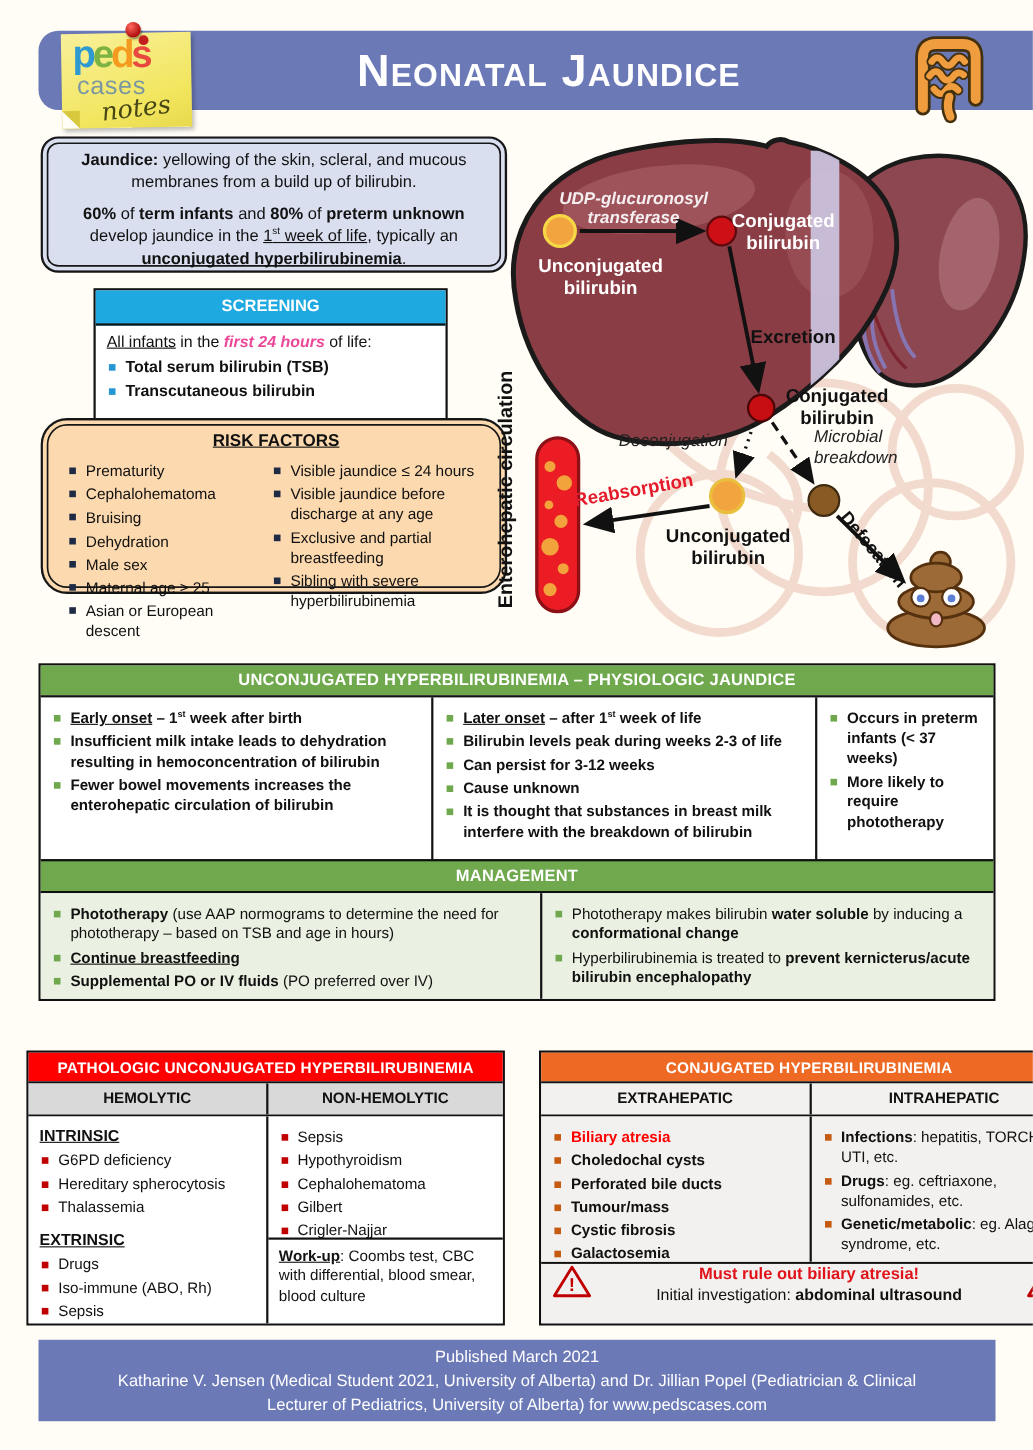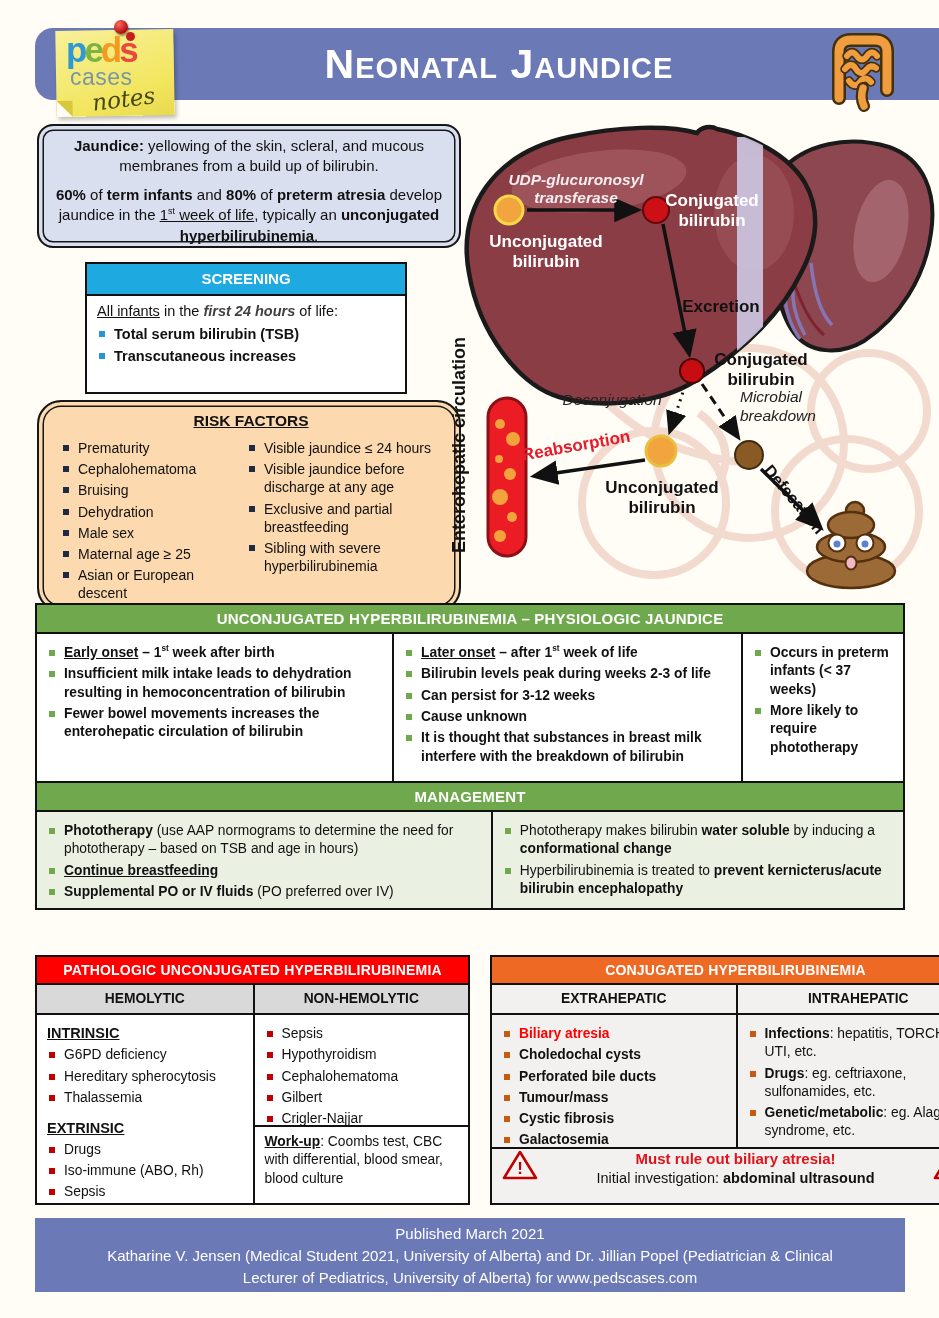--- a/index.html
+++ b/index.html
@@ -32,22 +32,22 @@
 
   
   .def-box{left:37px;top:124px;width:424px;height:124px;background:#dadff0;border:2.5px solid #161616;
       border-radius:16px;box-shadow:inset 0 0 0 3.5px #dadff0, inset 0 0 0 5px #161616;
       padding:10px 16px;box-sizing:border-box;text-align:center;font-size:15px;line-height:1.36;}
   .def-box p{margin:0 0 8px 0;}
   .screen-box{left:85px;top:262px;width:322px;height:132px;background:#fff;border:2.5px solid #111;box-sizing:border-box;}
   .screen-head{height:30px;background:#1ea9e1;border-bottom:2.5px solid #111;color:#fff;font-weight:bold;
       font-size:15px;text-align:center;line-height:29px;}
   .screen-body{padding:6px 10px;font-size:14.5px;line-height:1.35;}
-  .red-em{color:#404040;font-weight:bold;font-style:italic;}
-  .risk-box{left:37px;top:400px;width:424px;height:212px;background:#fcd9ae;border:2.5px solid #161616;
+  .red-em{color:#ec4899;font-weight:bold;font-style:italic;}
+  .risk-box{left:37px;top:380px;width:424px;height:160px;background:#fcd9ae;border:2.5px solid #161616;
       border-radius:24px;box-shadow:inset 0 0 0 3.5px #fcd9ae, inset 0 0 0 5px #161616;
       padding:10px 18px 8px 22px;box-sizing:border-box;}
   .risk-title{text-align:center;font-weight:bold;font-size:15.5px;text-decoration:underline;margin-bottom:6px;}
   .risk-cols{display:flex;gap:14px;font-size:14px;line-height:1.3;}
   .risk-cols .c1{width:47%;}.risk-cols .c2{width:53%;}
 
   
   ul.blist{list-style:none;margin:0;padding:0;}
   ul.blist li{position:relative;padding-left:17px;margin:3px 0;}
   ul.blist li::before{content:"";position:absolute;left:2px;top:6px;width:6px;height:6px;}
@@ -70,21 +70,21 @@
   .hdr{font-weight:bold;text-align:center;font-size:15px;padding:5px 4px !important;}
   .phys{left:35px;top:603px;width:870px;}
   .phys .hdr{background:#e3efd9;}
   .phys .w1{width:41.0%;}.phys .w2{width:40.3%;}.phys .w3{width:18.7%;}
   .phys .bodyrow{height:147px;font-weight:bold;}
   .phys .mrow{height:96px;}
   .phys .mcell{background:#eaf1e2;}
   .phys .mw1{width:52.4%;}.phys .mw2{width:47.6%;}
   .phys .cell{font-size:13.8px;line-height:1.33;}
 
-  .bl-tbl{left:35px;top:955px;width:435px;}
+  .bl-tbl{left:24px;top:955px;width:435px;}
   .br-tbl{left:490px;top:955px;width:491px;}
   .bl-tbl .hdr,.br-tbl .hdr{background:#d9d9d9;font-size:14.5px;}
   .bl-tbl .w,.br-tbl .w{width:50%;}
   .bl-tbl .cell,.br-tbl .cell{font-size:13.8px;line-height:1.32;}
   .bl-tbl .bodyrow{height:188px;}
   .br-tbl .bodyrow{height:132px;}
   .br-tbl .cell{background:#f2f1ef;}
   .subhead{font-weight:bold;text-decoration:underline;font-size:14.5px;margin:2px 0 2px 0;}
   .split-top{height:110px;box-sizing:border-box;}
   .split-bot{border-top:2px solid #111;padding:6px 10px;}
@@ -136,30 +136,30 @@
         <path d="M35,30 q5,-7 10,0 q5,7 10,0 q5,-7 10,0 M33,43 q6,-8 11,0 q5,8 11,0 q4,-5 9,-1 M37,55 q6,8 11,1 q5,-7 11,0" stroke="#42300e" stroke-width="9.5"></path>
         <path d="M35,30 q5,-7 10,0 q5,7 10,0 q5,-7 10,0 M33,43 q6,-8 11,0 q5,8 11,0 q4,-5 9,-1 M37,55 q6,8 11,1 q5,-7 11,0" stroke="#ef9d3e" stroke-width="6"></path>
         <path d="M51,62 q-3,10 1,18" stroke="#42300e" stroke-width="12"></path>
         <path d="M51,62 q-3,10 1,18" stroke="#ef9d3e" stroke-width="7.5"></path>
       </g>
     </svg>
   </div>
 
   <div class="abs def-box">
     <p><b>Jaundice:</b> yellowing of the skin, scleral, and mucous membranes from a build up of bilirubin.</p>
-    <p><b>60%</b> of <b>term infants</b> and <b>80%</b> of <b>preterm atresia</b> develop jaundice in the <u>1<sup>st</sup> week of life</u>, typically an <b>unconjugated hyperbilirubinemia</b>.</p>
+    <p><b>60%</b> of <b>term infants</b> and <b>80%</b> of <b>preterm unknown</b> develop jaundice in the <u>1<sup>st</sup> week of life</u>, typically an <b>unconjugated hyperbilirubinemia</b>.</p>
   </div>
 
   <div class="abs screen-box">
     <div class="screen-head">SCREENING</div>
     <div class="screen-body">
       <div><u>All infants</u> in the <span class="red-em">first 24 hours</span> of life:</div>
       <ul class="blist b-blue" style="font-weight:bold;">
         <li><b>Total serum bilirubin (TSB)</b></li>
-        <li><b>Transcutaneous increases</b></li>
+        <li><b>Transcutaneous bilirubin</b></li>
       </ul>
     </div>
   </div>
 
   <div class="abs risk-box">
     <div class="risk-title">RISK FACTORS</div>
     <div class="risk-cols">
       <ul class="blist b-dark c1">
         <li>Prematurity</li>
         <li>Cephalohematoma</li>

